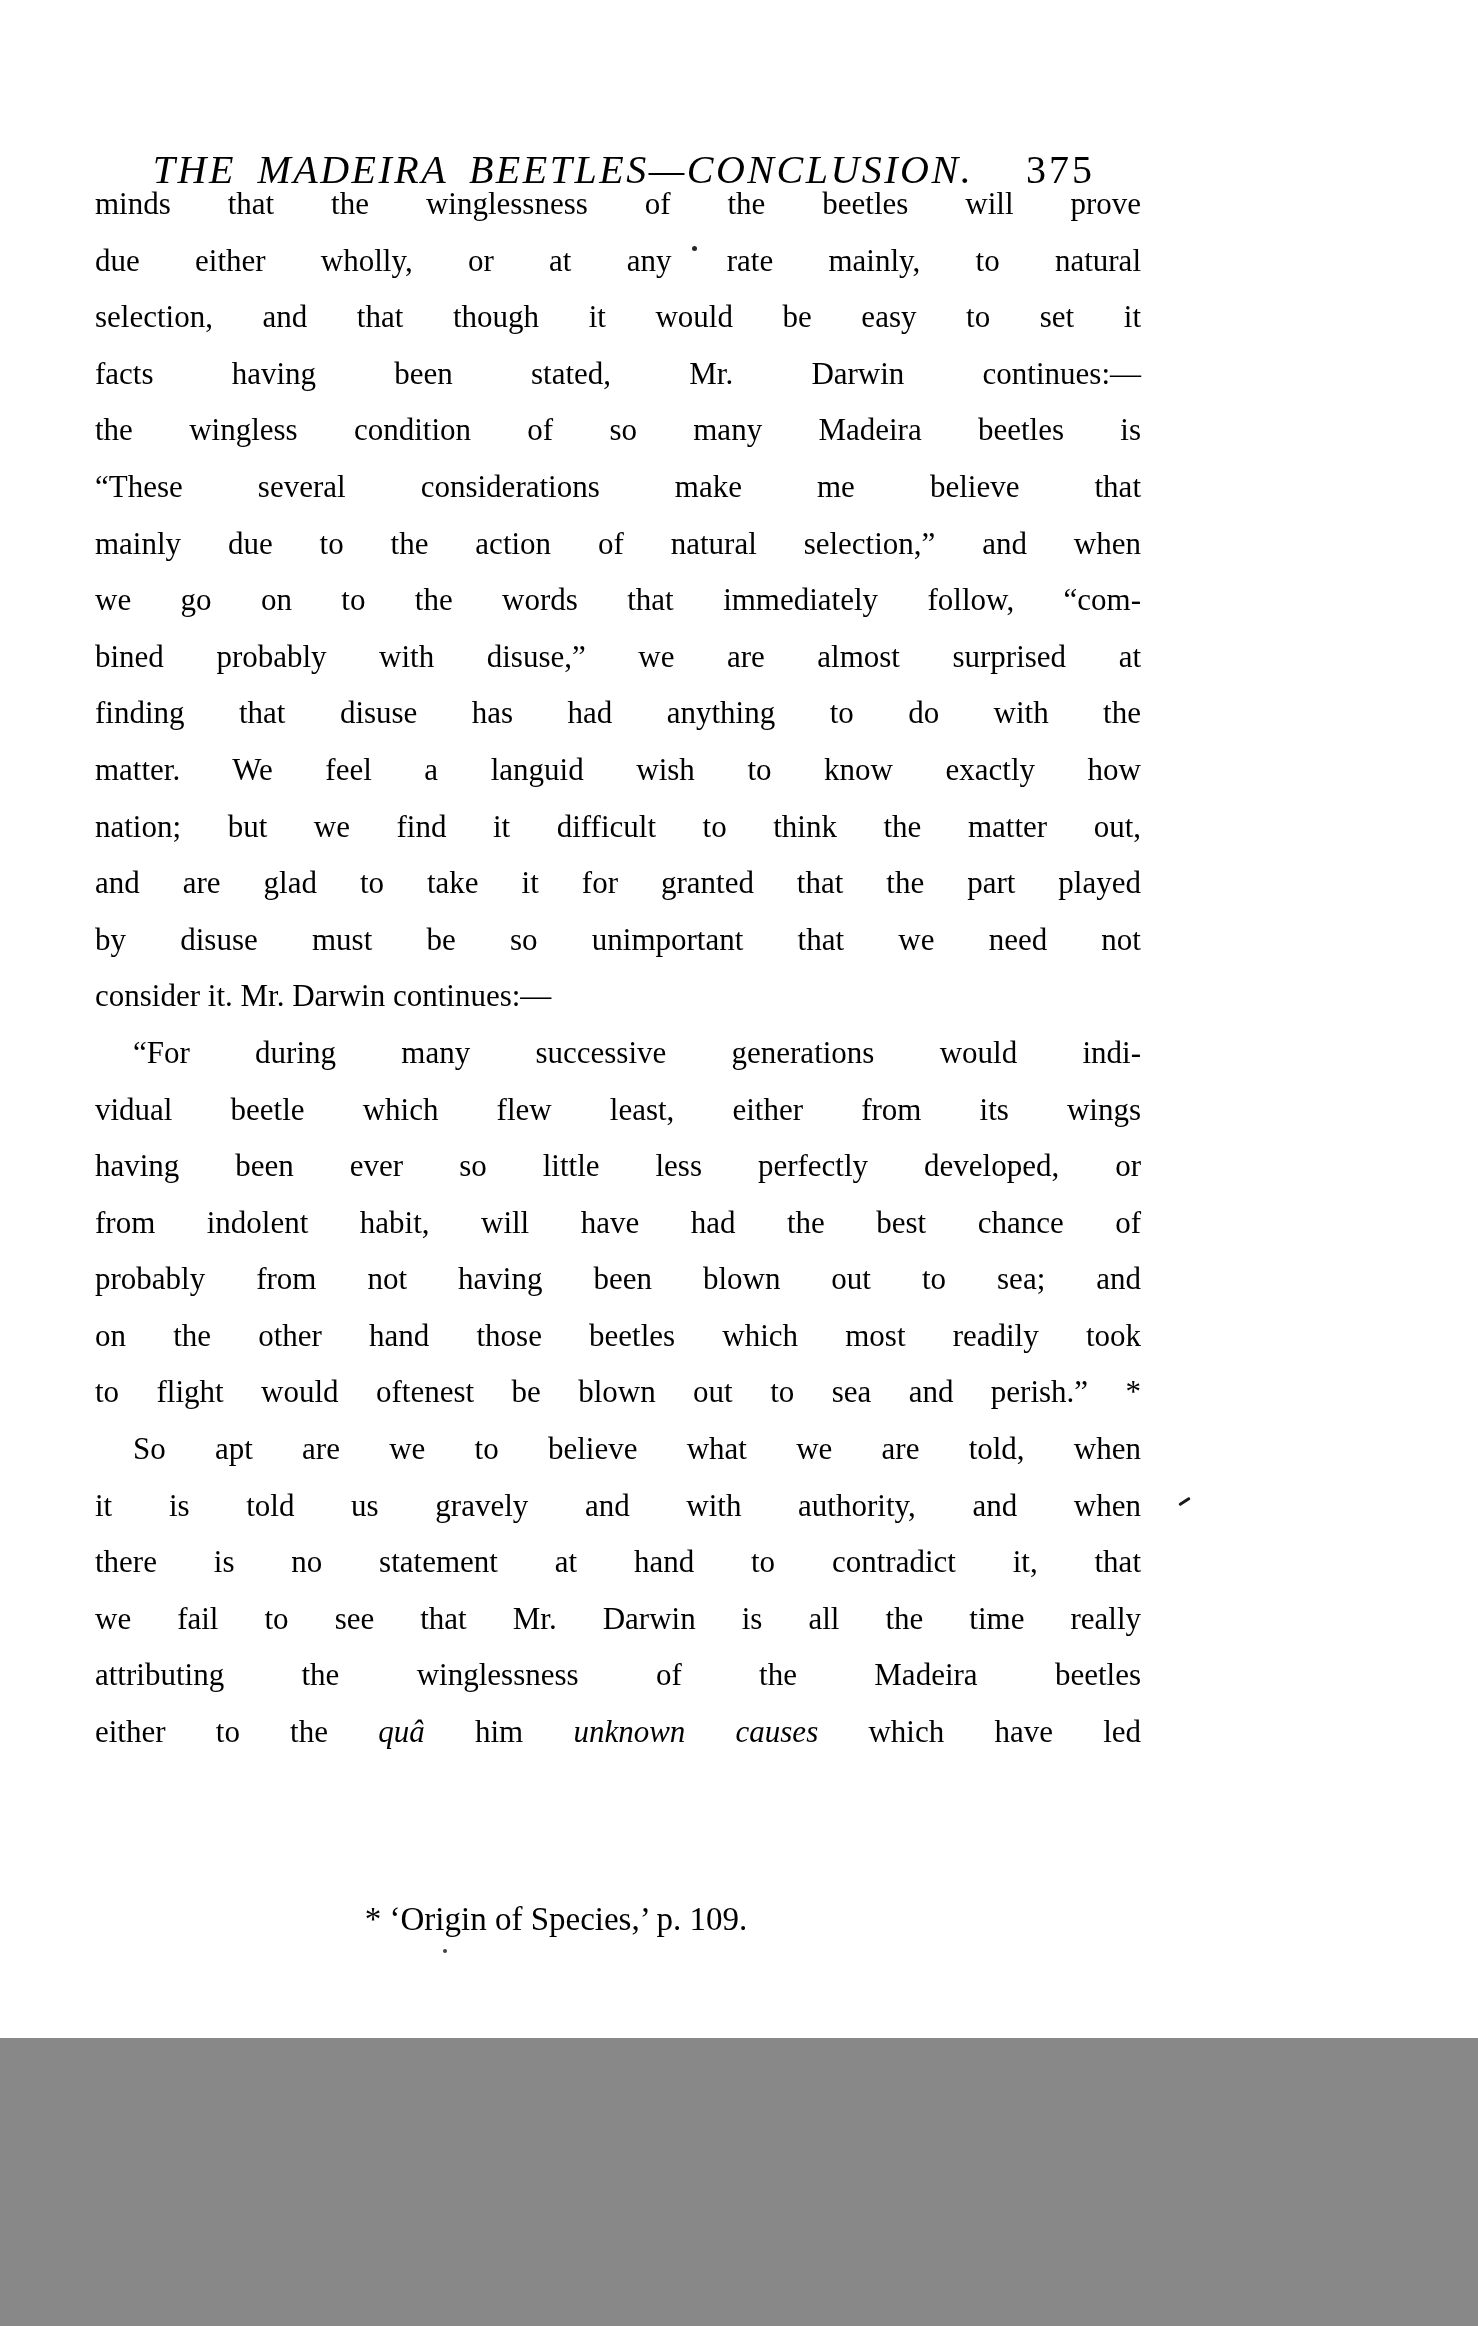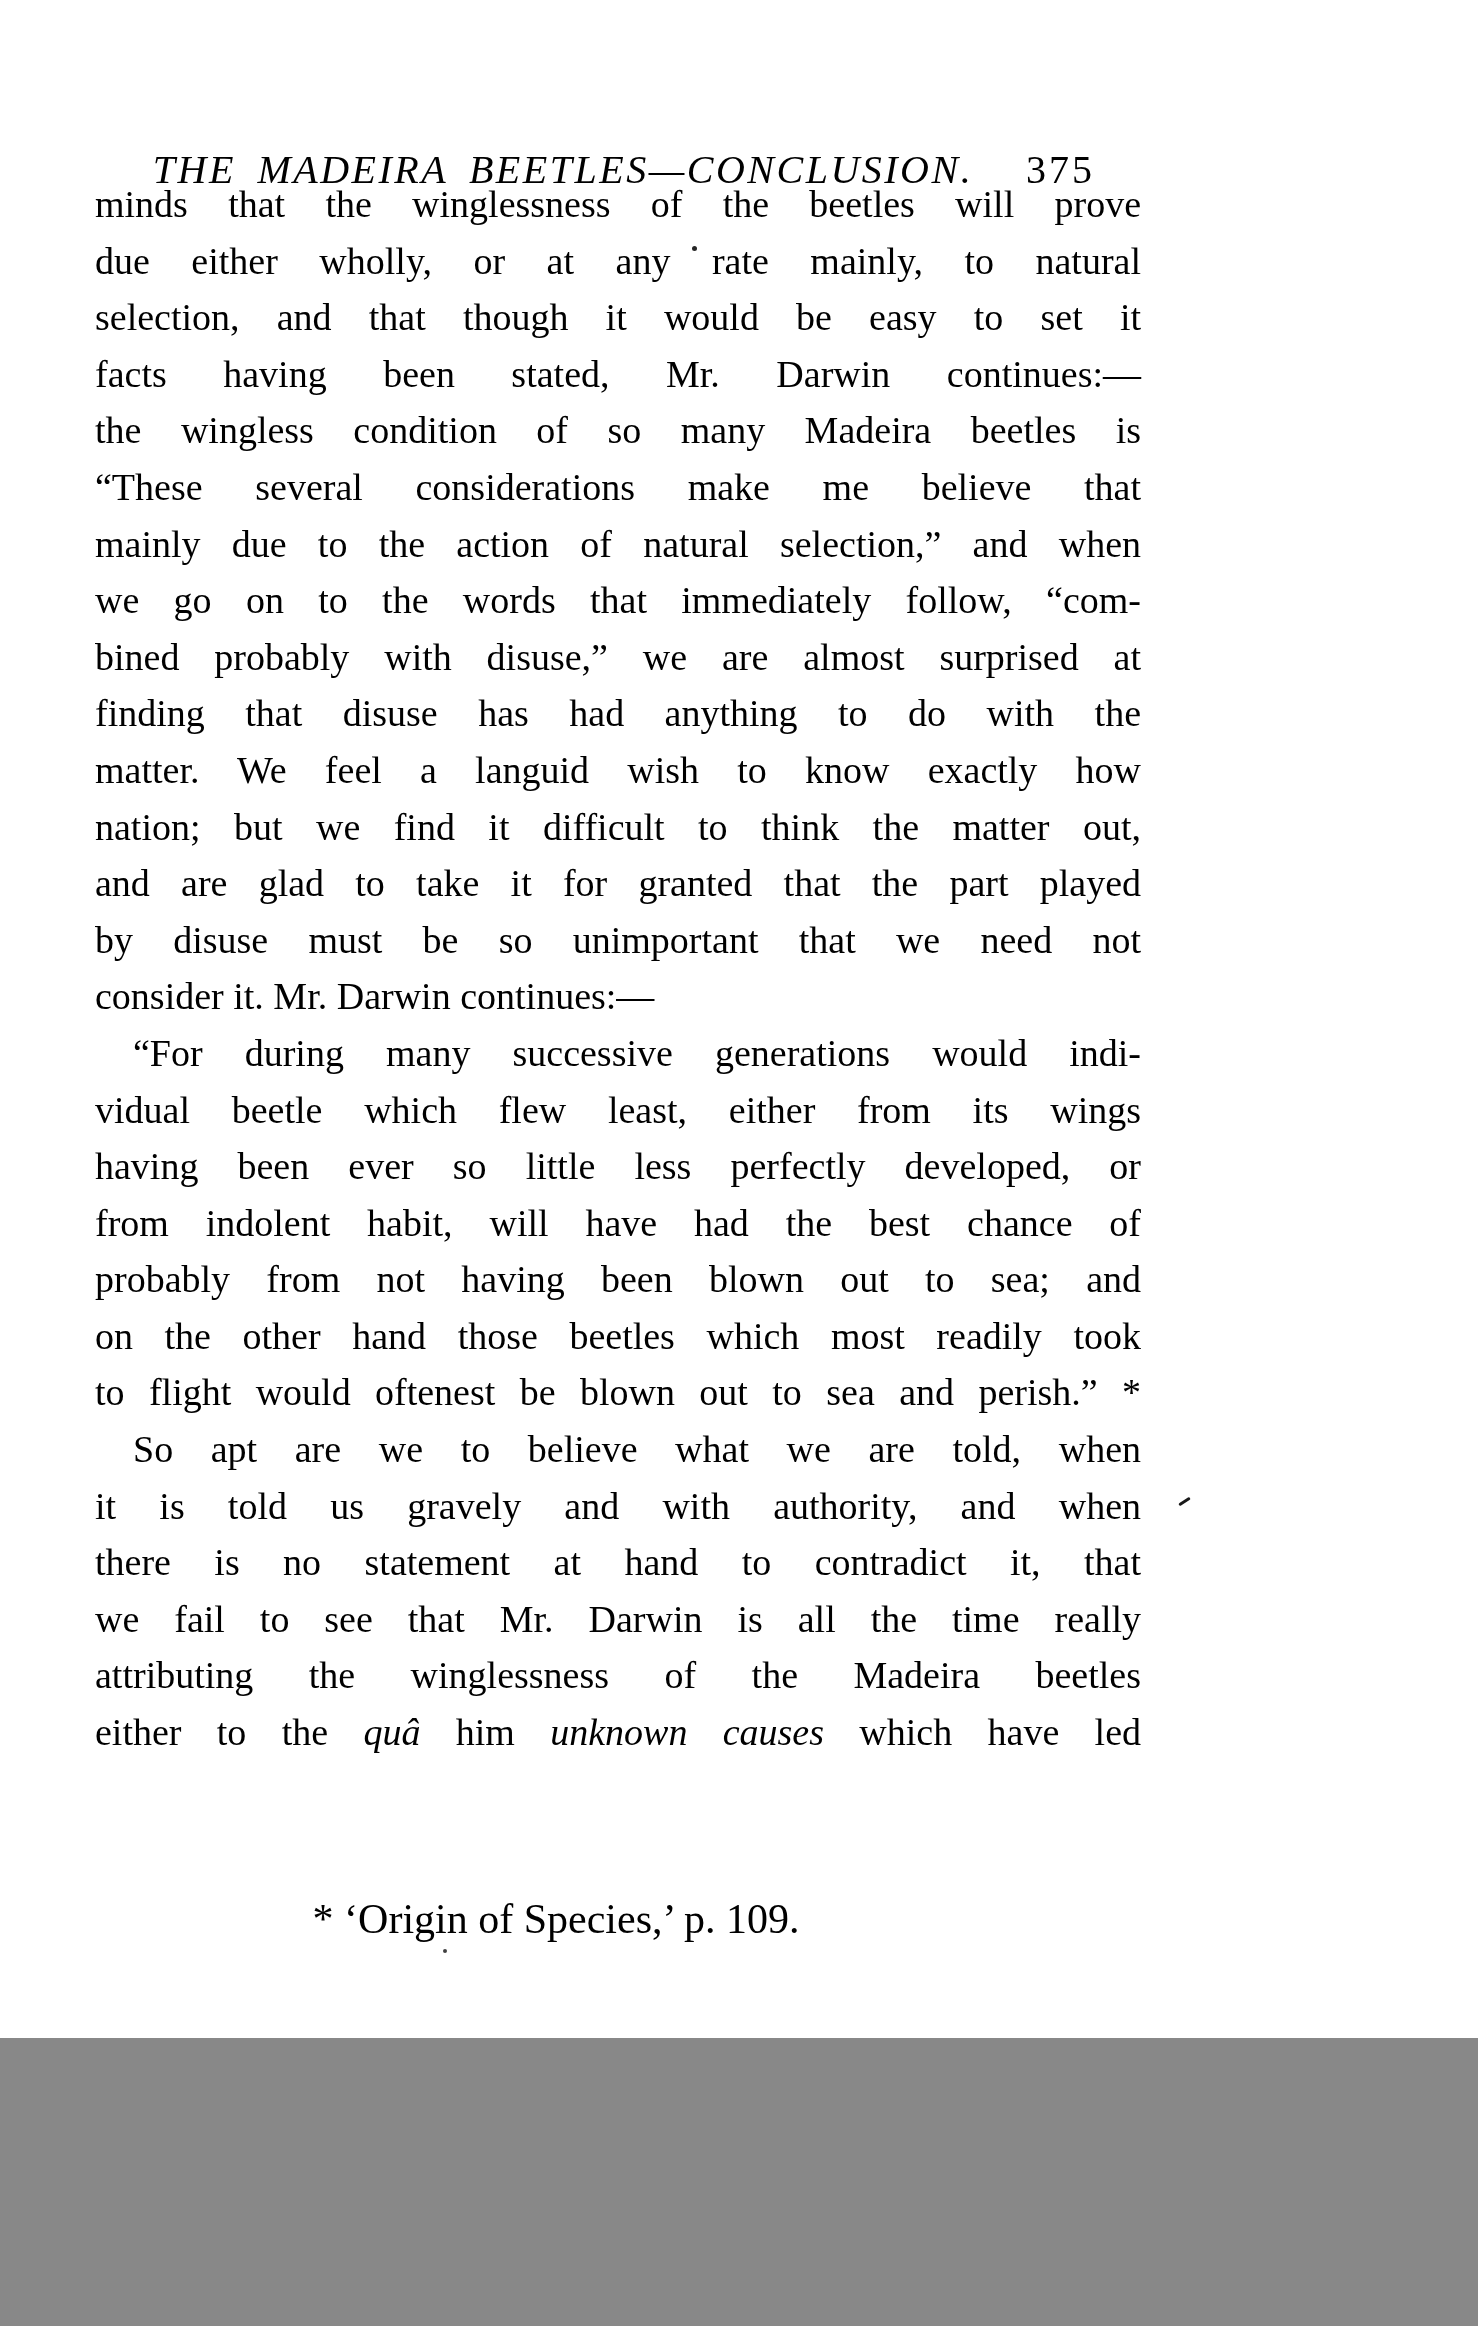--- a/index.html
+++ b/index.html
@@ -39,42 +39,42 @@
     font-style: normal;
     letter-spacing: 3px;
   }
 
   
   .body-text {
     position: absolute;
     left: 95px;
     top: 176px;
     width: 1046px;
-    font-size: 38px;
+    font-size: 31px;
     line-height: 56.6px;
   }
   .paragraph { margin: 0; }
   .line {
     text-align: justify;
     text-align-last: justify;
     text-justify: inter-word;
   }
   .line.no-justify { text-align-last: left; }
   .line.indent { text-indent: 38px; }
   .italic { font-style: italic; }
 
   
   .footnote {
     position: absolute;
     left: 95px;
     top: 1899px;
     width: 1046px;
     text-align: center;
     transform: translateX(-62px);
-    font-size: 42px;
+    font-size: 33px;
     line-height: 40px;
   }
 
   
   .speck { position: absolute; background: var(--ink, #000); }
   .speck-a { left: 692px; top: 246px; width: 5px; height: 5px; border-radius: 50%; opacity: .85; }
   .speck-b {
     left: 1178px; top: 1500px; width: 13px; height: 3px;
     border-radius: 2px; transform: rotate(-32deg); opacity: .9;
   }

